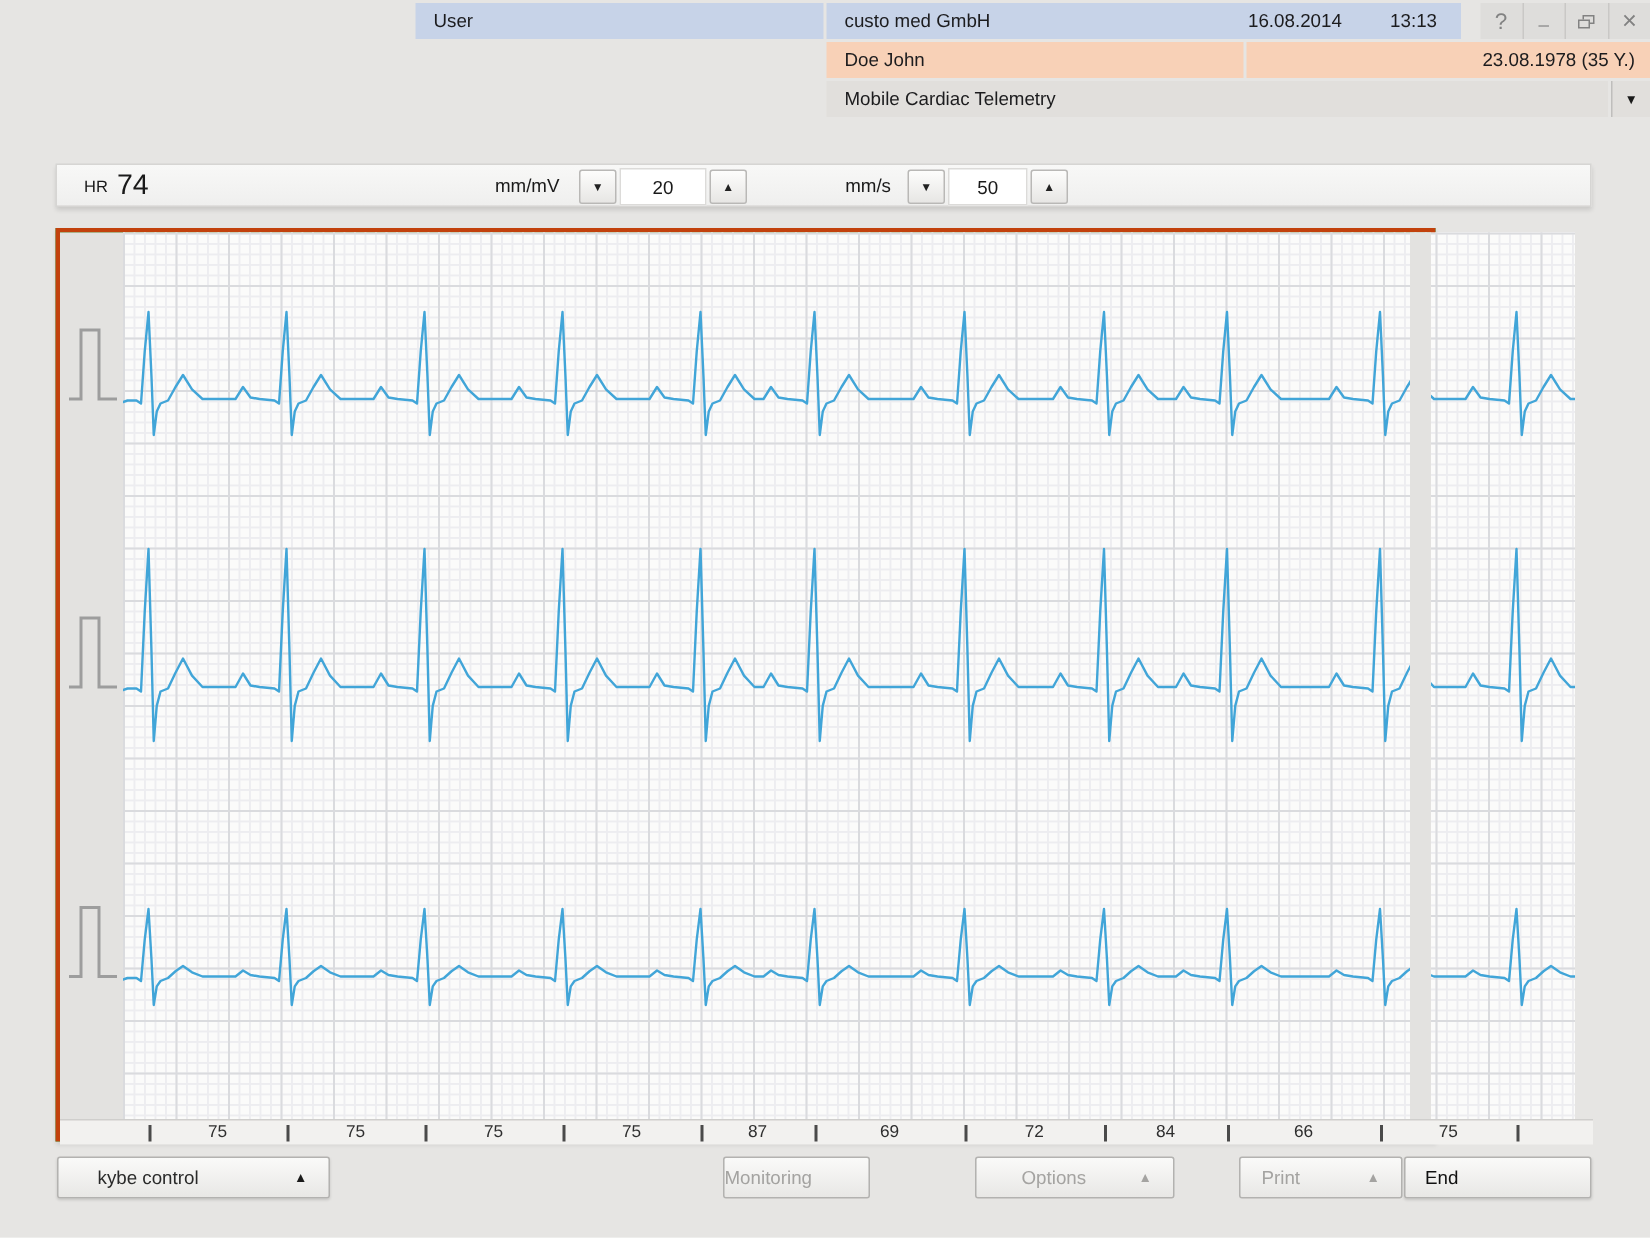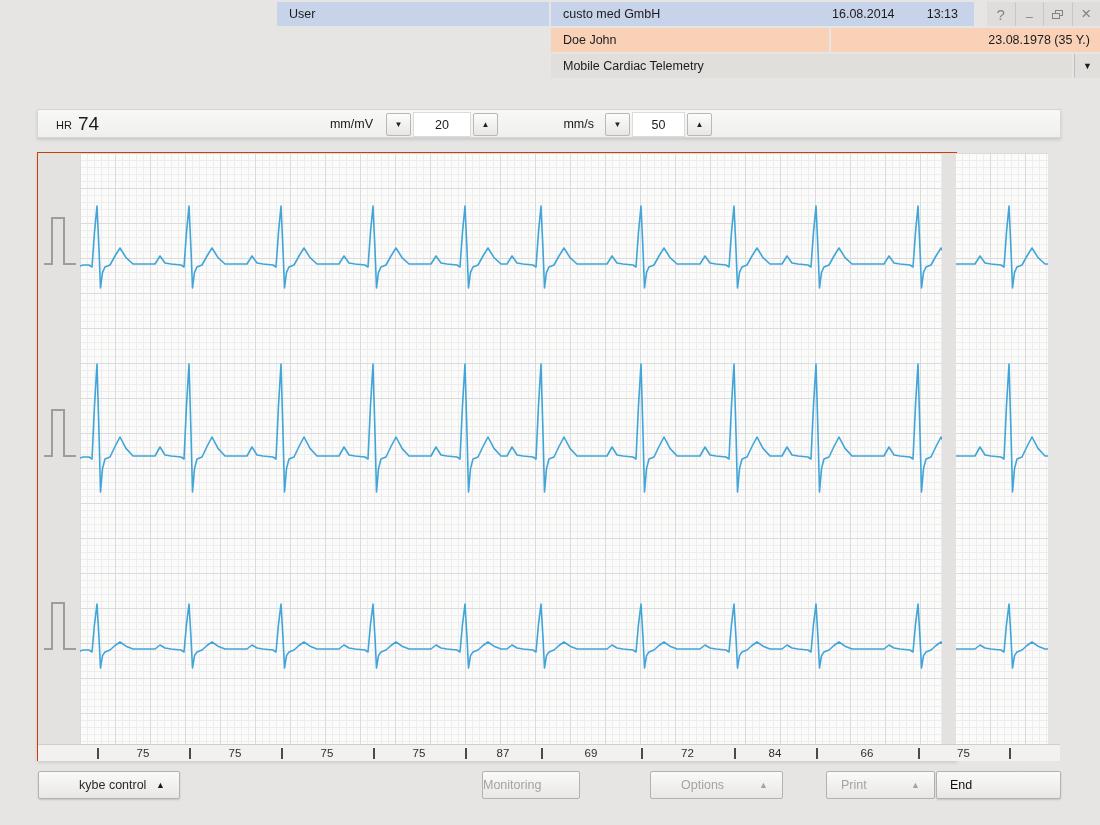--- a/index.html
+++ b/index.html
@@ -48,21 +48,21 @@
              display:flex; align-items:center; justify-content:center; font-size:8px; color:#222;
              cursor:default; }
   .spinfield { position:absolute; top:2px; height:25px; width:58px; background:#ffffff;
                border:1px solid #dcdbd9; text-align:center; font-size:12.5px; color:#1a1a1a;
                font-family:"Liberation Sans","DejaVu Sans",sans-serif; }
   .g-down { left:348px; } .g-field { left:375px; } .g-up { left:435px; }
   .s-down { left:567px; } .s-field { left:594px; width:53px; } .s-up { left:649px; }
 
   
   .ecg-panel { position:absolute; left:37px; top:152px; width:920px; height:609px;
-               background:#22c55e; border:1px solid #c2410c; box-shadow:0 2px 3px rgba(0,0,0,0.10); }
+               background:#22c55e; border:3px solid #c2410c; box-shadow:0 2px 3px rgba(0,0,0,0.10); }
   .cal-margin { position:absolute; left:0; top:0; width:42px; height:591px; background:#e3e2e0; }
   .ecg-grid { position:absolute; left:42px; top:0; width:968px; height:591px;
               background-color:#fbfbfa;
               background-image:
                 linear-gradient(to right,#dadbde 1px,transparent 1px),
                 linear-gradient(to bottom,#dadbde 1px,transparent 1px),
                 linear-gradient(to right,#ededf0 1px,transparent 1px),
                 linear-gradient(to bottom,#ededf0 1px,transparent 1px);
               background-size:35px 35px,35px 35px,7px 7px,7px 7px; }
   .ecg-grid svg { position:absolute; left:0; top:0; }
@@ -73,21 +73,21 @@
   .rr-num { position:absolute; top:2px; transform:translateX(-50%); font-size:11.5px; color:#2e2e2e; }
 
   
   .fbtn { position:absolute; top:771px; height:28px;
           background:linear-gradient(#fafaf9,#e8e7e5); border:1px solid #b3b2b0; border-radius:2px;
           display:flex; align-items:center; font-size:12.5px; color:#2a2a2a;
           box-shadow:0 1px 2px rgba(0,0,0,0.15); cursor:default; }
   .fbtn.disabled { color:#a4a3a1; box-shadow:none; }
   .fbtn .arrow { position:absolute; right:14px; font-size:9px; }
   .fbtn.disabled .arrow { color:#a4a3a1; }
-  .b-kybe { left:38px; width:142px; padding-left:40px; }
+  .b-kybe { left:38px; width:182px; padding-left:26px; }
   .b-kybe .arrow { color:#1a1a1a; }
   .b-monitoring { left:482px; width:98px; justify-content:flex-start; }
   .b-options { left:650px; width:133px; padding-left:30px; }
   .b-print { left:826px; width:109px; padding-left:14px; }
   .b-end { left:936px; width:125px; padding-left:13px; color:#111; }
 </style>
 </head>
 <body>
 
 <div class="app">

